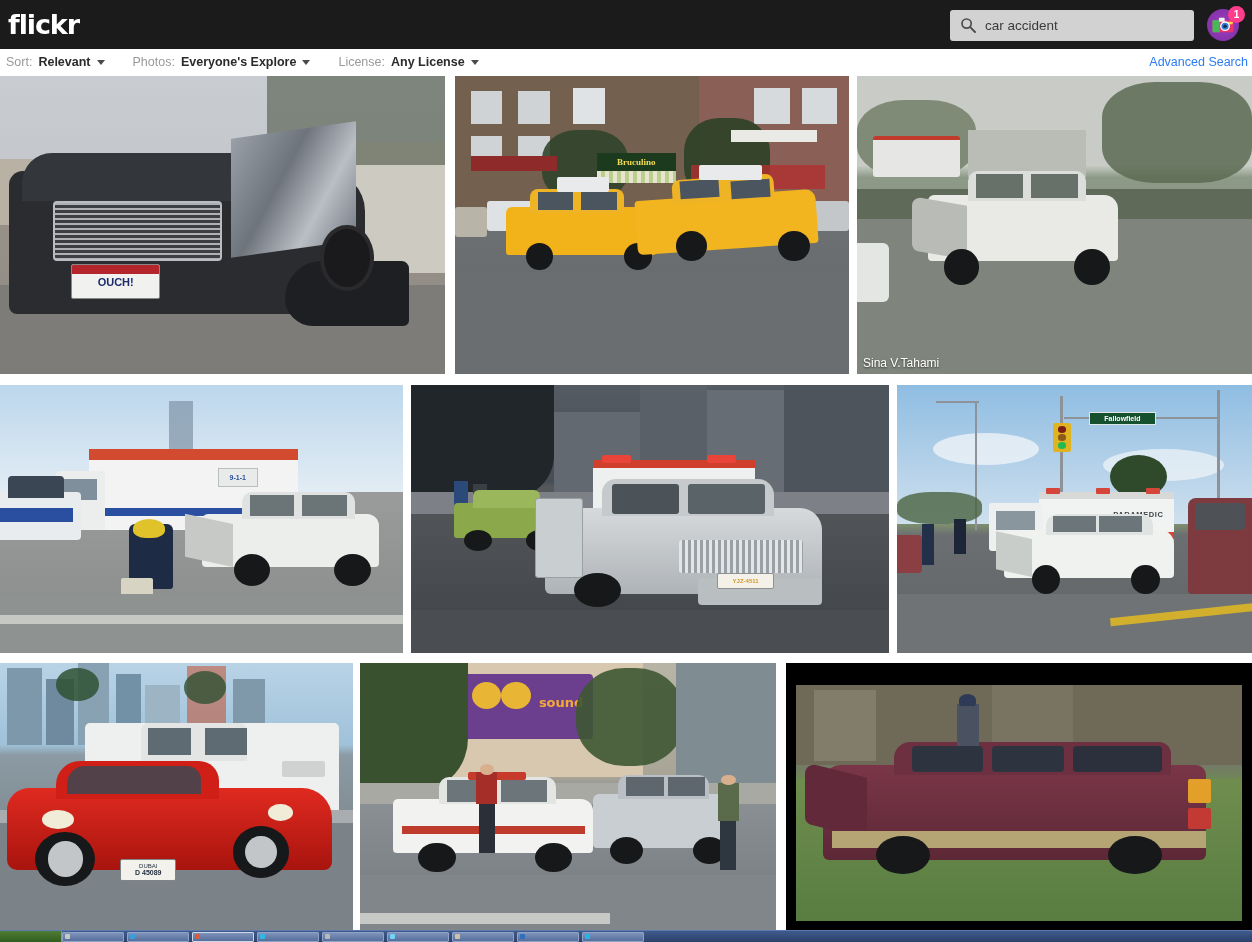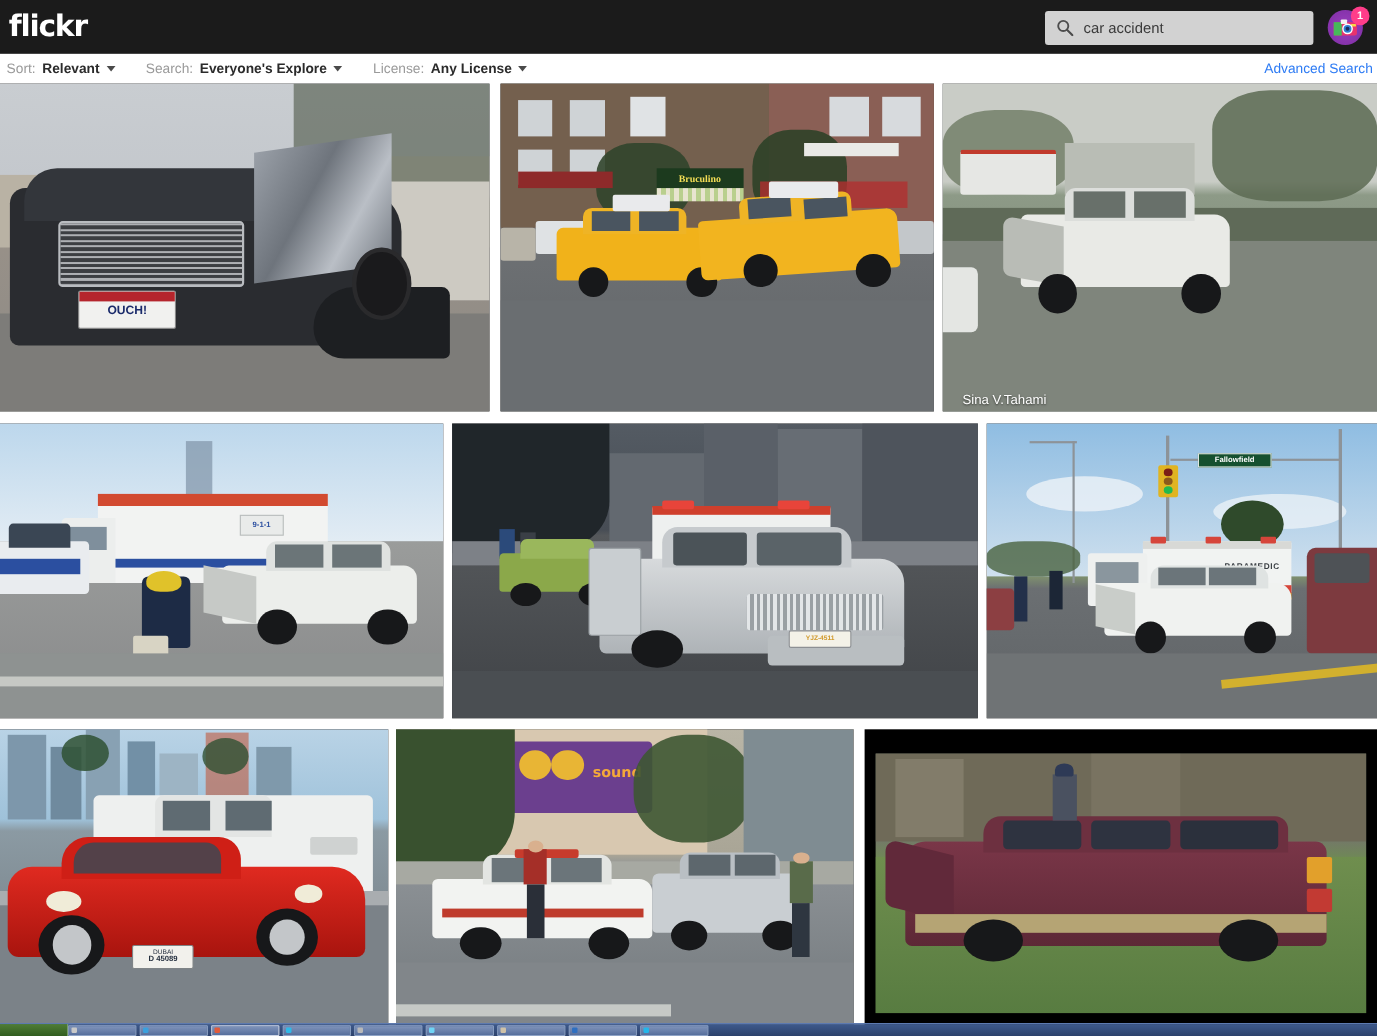--- a/index.html
+++ b/index.html
@@ -180,21 +180,21 @@
 
 <div id="filterbar">
 
   <div class="filter-group">
     <span class="filter-label">Sort:</span>
     <span class="filter-value">Relevant</span>
     <span class="caret"></span>
   </div>
 
   <div class="filter-group">
-    <span class="filter-label">Search:</span>
+    <span class="filter-label">Photos:</span>
     <span class="filter-value">Everyone's Explore</span>
     <span class="caret"></span>
   </div>
 
   <div class="filter-group">
     <span class="filter-label">License:</span>
     <span class="filter-value">Any License</span>
     <span class="caret"></span>
   </div>
 
@@ -299,21 +299,21 @@
         <div class="blob" style="left:28%;top:32%;width:30%;height:10%;background:#dcdedb;border-radius:10px 10px 0 0;"></div>
         <div class="blob" style="left:30%;top:33%;width:12%;height:8%;background:#68706a;"></div>
         <div class="blob" style="left:44%;top:33%;width:12%;height:8%;background:#68706a;"></div>
 
         <div class="blob" style="left:14%;top:42%;width:14%;height:18%;background:#b9bcb6;border-radius:10px 0 0 6px;transform:skewY(10deg);"></div>
         <div class="blob" style="left:22%;top:58%;width:9%;height:12%;background:#17181a;border-radius:50%;"></div>
         <div class="blob" style="left:55%;top:58%;width:9%;height:12%;background:#17181a;border-radius:50%;"></div>
 
         <div class="blob" style="left:-2%;top:56%;width:10%;height:20%;background:#e4e6e3;border-radius:6px;"></div>
       </div>
-      <div class="wm" style="left:18px;bottom:4px;text-align:right;">Sina V.Tahami</div>
+      <div class="wm" style="left:6px;bottom:4px;text-align:right;">Sina V.Tahami</div>
     </div>
   </div>
 
   <div style="height:9px;background:#fff;"></div>
 
   <div class="prow" style="height:269px;">
 
     <div class="tile" style="width:403px;height:268px;margin:0 8px 0 0;">
       <div class="art" style="background:linear-gradient(#cfe1f0 0%,#dbe8f2 38%,#9a9c9b 40%,#88898a 100%);">
         <div class="blob" style="left:0;top:0;width:100%;height:40%;background:linear-gradient(#bcd7ec,#e2ecf4);"></div>

